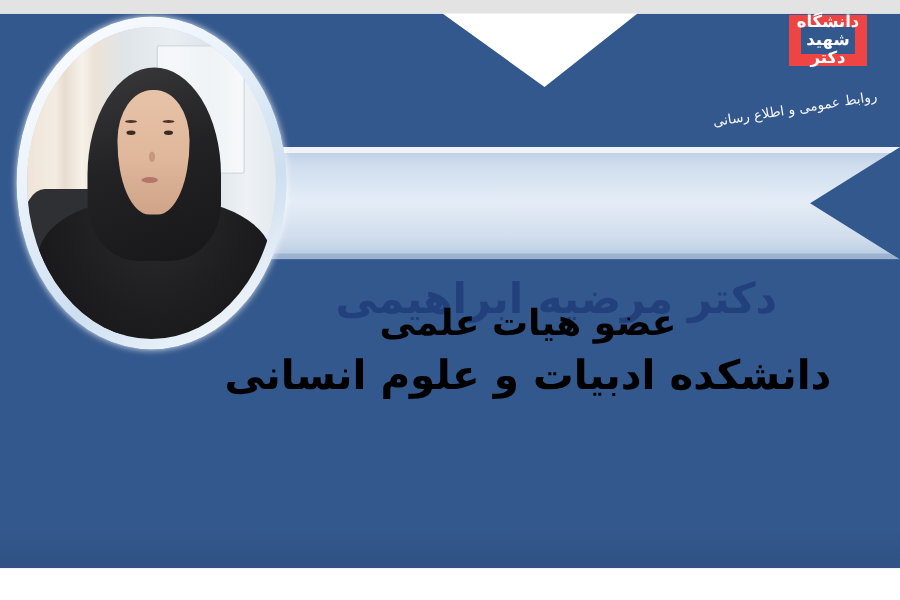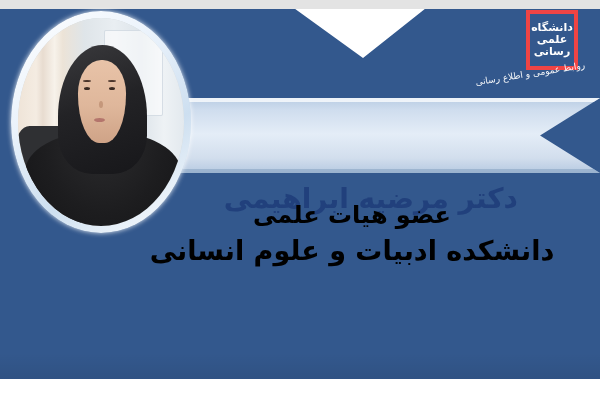--- a/index.html
+++ b/index.html
@@ -284,22 +284,22 @@
     top: 6px;
     width: 100px;
     height: 88px;
     z-index: 7;
   }
   .logo-box {
     position: absolute;
     right: 8px;
     top: 4px;
     width: 52px;
-    height: 60px;
-    border: 4px solid #ef4444;
+    height: 34px;
+    border: 8px solid #ef4444;
     box-sizing: border-box;
   }
   .logo-box-text {
     position: absolute;
     inset: 0;
     display: flex;
     flex-direction: column;
     align-items: center;
     justify-content: center;
     color: #ffffff;
@@ -360,20 +360,20 @@
 
   <div class="subtitle">
     <div class="subtitle-line1">عضو هیات علمی</div>
     <div class="subtitle-line2">دانشکده ادبیات و علوم انسانی</div>
   </div>
 
   <div class="logo">
     <div class="logo-box">
       <div class="logo-box-text">
         <span>دانشگاه</span>
-        <span>علمی</span>
-        <span>رسانی</span>
+        <span>شهید</span>
+        <span>دکتر</span>
       </div>
     </div>
     <div class="logo-script">روابط عمومی و اطلاع رسانی</div>
   </div>
 
 </div>
 
 </body></html>

